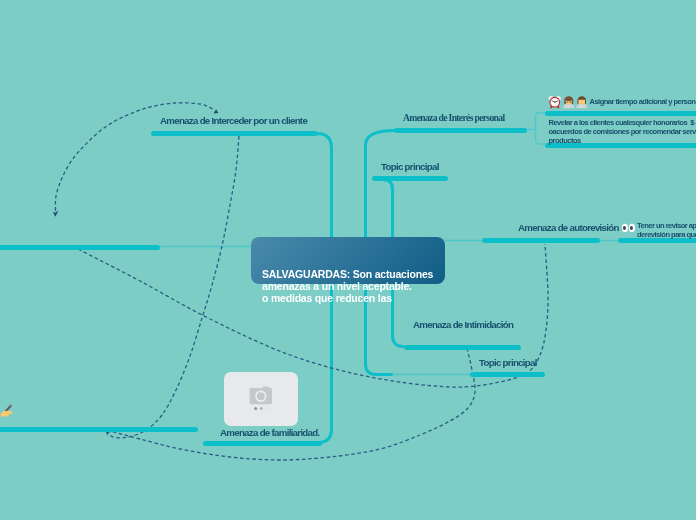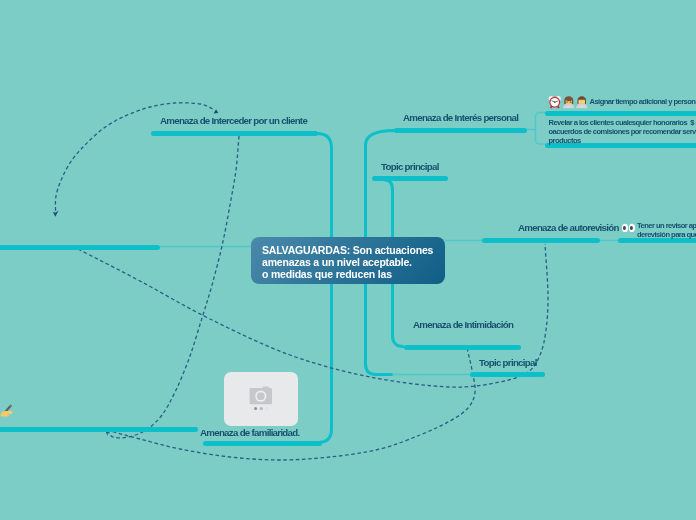--- a/index.html
+++ b/index.html
@@ -8,21 +8,21 @@
   #canvas{position:relative;width:696px;height:520px;overflow:hidden;}
   svg.layer{position:absolute;left:0;top:0;width:696px;height:520px;}
   .node{position:absolute;}
   .nlabel{font-size:9.7px;font-weight:bold;color:#18506f;white-space:nowrap;
           line-height:9.3px;letter-spacing:-0.7px;}
   .nlabel.small{font-size:7.6px;line-height:8.9px;letter-spacing:-0.55px;}
   .nbar{position:absolute;height:5px;border-radius:2.5px;background:#0cbfc9;}
   .central{position:absolute;left:251px;top:237px;width:194px;height:47px;border-radius:8px;
     background:linear-gradient(135deg,#4a8aab 0%,#0f5d86 100%);box-sizing:border-box;}
   .central .ctext{color:#fff;font-size:10.5px;font-weight:bold;line-height:11.8px;
-      padding:8px 11px;letter-spacing:-0.2px;}
+      padding:8px 11px;letter-spacing:-0.2px;margin-top:24px;}
   .imgph{position:absolute;width:74px;height:54px;border-radius:7px;background:#e7e9ea;}
   .ic{position:absolute;display:block;}
 </style>
 </head>
 <body>
 
 <div id="canvas">
 
   <svg class="layer" viewBox="0 0 696 520">
     <g fill="none" stroke="#0cbfc9" stroke-width="3" stroke-linecap="round">
@@ -59,21 +59,21 @@
       </div>
   </div>
 
   <div class="node" style="left:160px;top:116px;text-align:center;">
     <div class="nlabel">
         <div>Amenaza&nbsp;de&nbsp;Interceder&nbsp;por&nbsp;un&nbsp;cliente</div>
       </div>
   </div>
   <div class="nbar" style="left:151px;top:131px;width:167px;"></div>
 
-  <div class="node" style="left:403px;top:113px;">
+  <div class="node" style="left:403px;top:113px;font-family:Liberation Serif, serif;">
     <div class="nlabel">
         <div>Amenaza&nbsp;de&nbsp;Interés&nbsp;personal</div>
       </div>
   </div>
   <div class="nbar" style="left:394px;top:128px;width:133px;"></div>
 
   <div class="node" style="left:381px;top:162px;">
     <div class="nlabel">
         <div>Topic&nbsp;principal</div>
       </div>
@@ -95,21 +95,21 @@
   <div class="nbar" style="left:404px;top:345px;width:117px;"></div>
 
   <div class="node" style="left:479px;top:358px;">
     <div class="nlabel">
         <div>Topic&nbsp;principal</div>
       </div>
   </div>
   <div class="nbar" style="left:470px;top:372px;width:75px;"></div>
 
   <div class="imgph" style="left:223.5px;top:371.5px;"></div>
-  <div class="node" style="left:200px;top:428px;">
+  <div class="node" style="left:220px;top:428px;">
     <div class="nlabel">
         <div>Amenaza&nbsp;de&nbsp;familiaridad.</div>
       </div>
   </div>
   <div class="nbar" style="left:203px;top:441px;width:119px;"></div>
 
   <div class="nbar" style="left:-12px;top:245px;width:172px;"></div>
 
   <div class="nbar" style="left:-12px;top:427px;width:210px;"></div>
 

